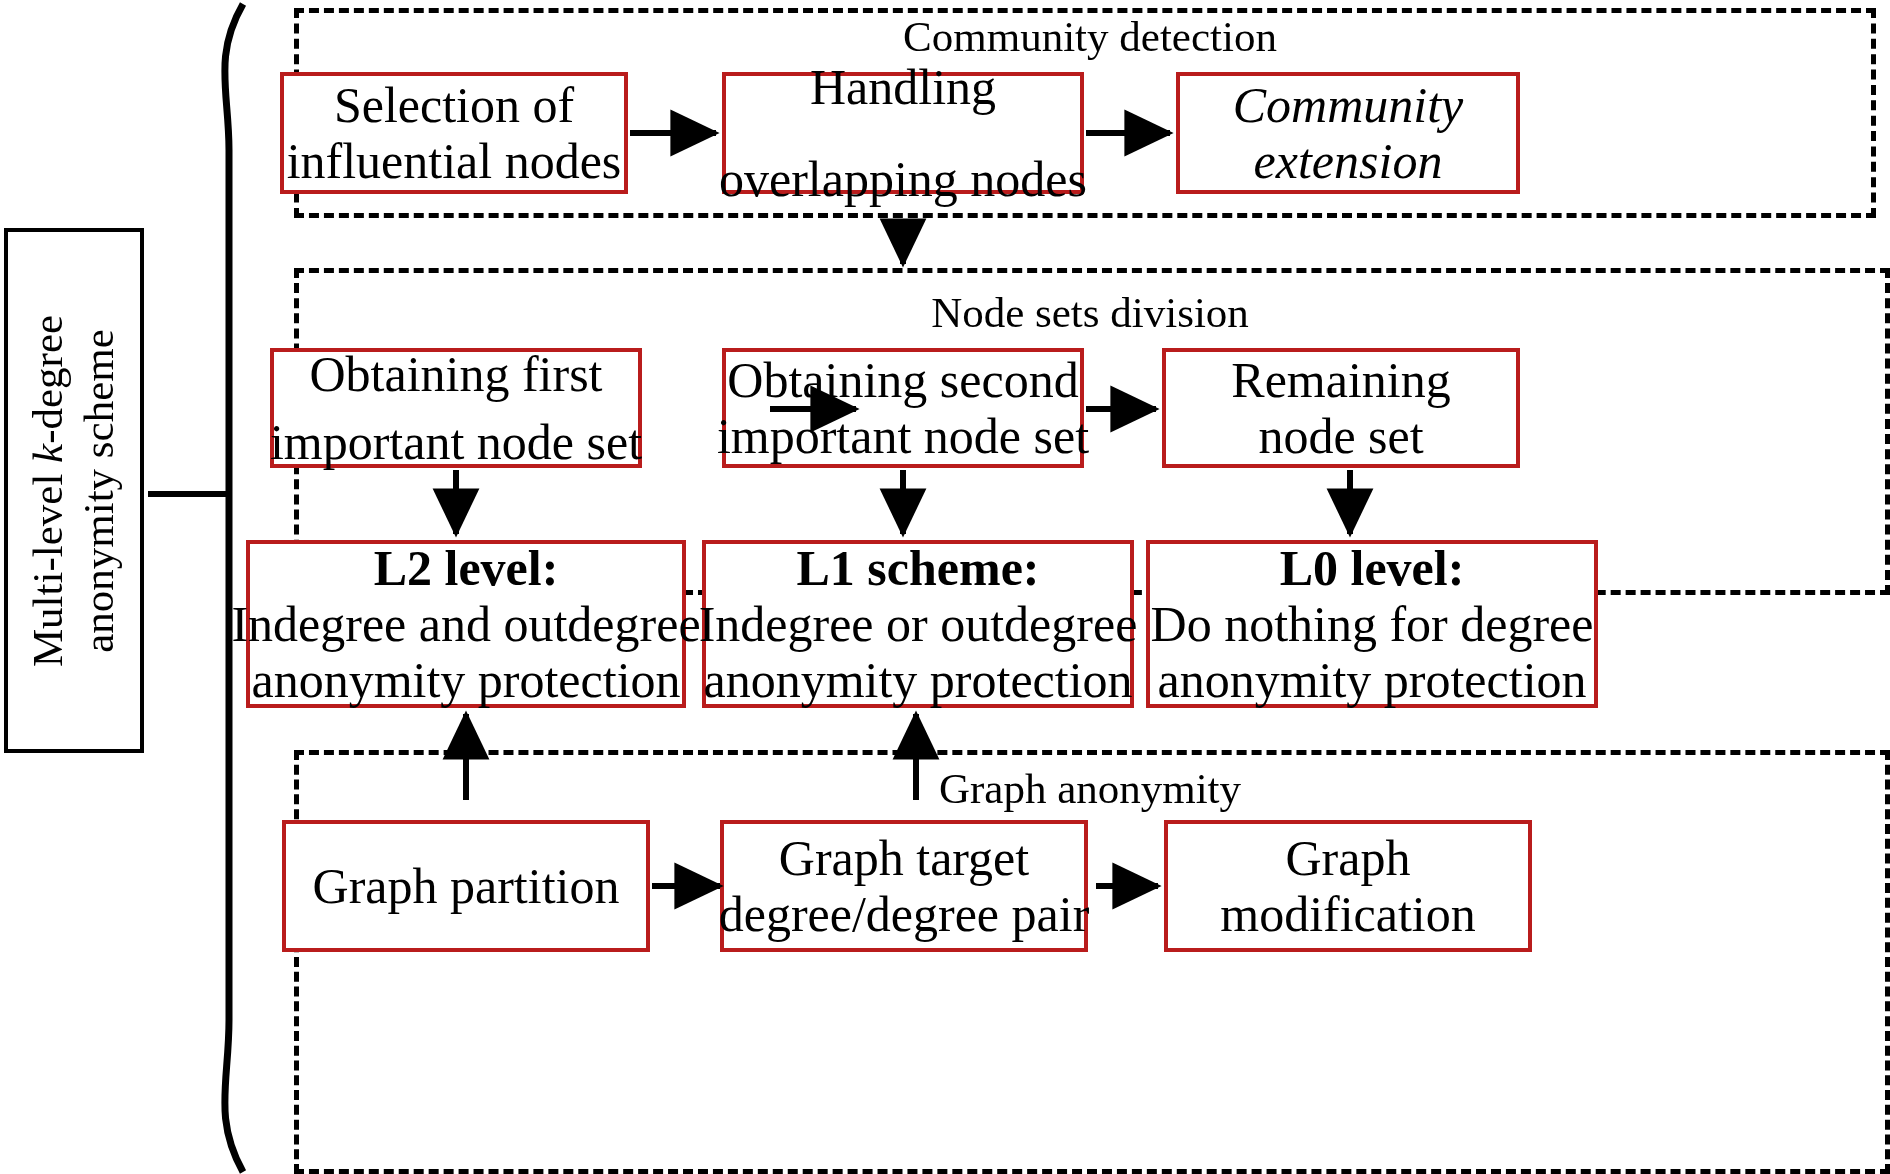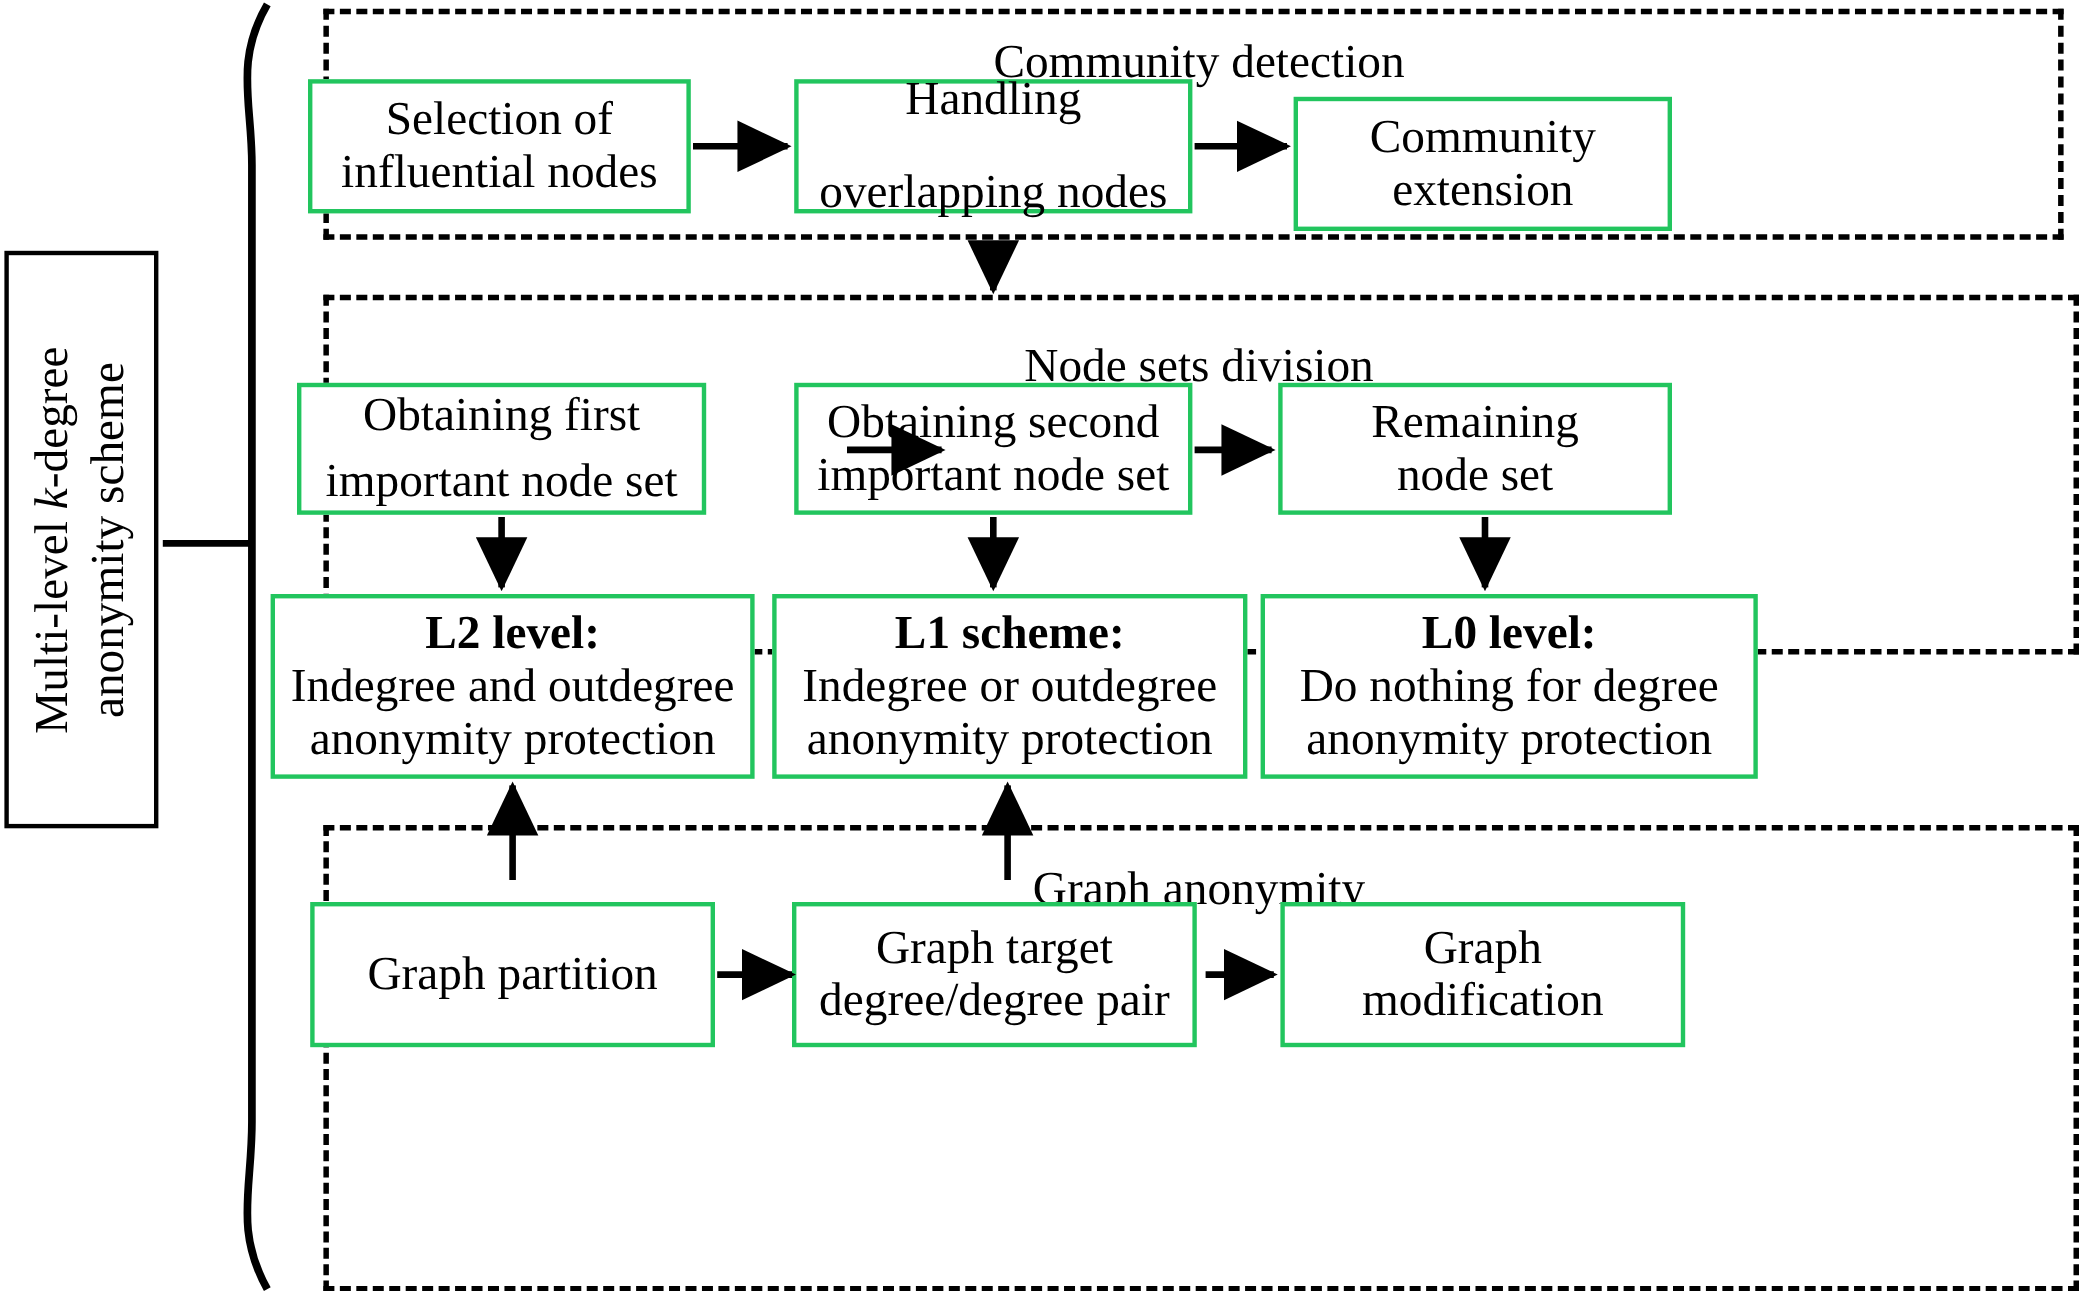--- a/index.html
+++ b/index.html
@@ -3,46 +3,45 @@
 <meta charset="utf-8">
 <style>
   html,body{margin:0;padding:0;background:#ffffff;}
   body{width:1890px;height:1174px;overflow:hidden;
        font-family:"Liberation Serif","DejaVu Serif",serif;color:#000;}
   #stage{position:relative;width:1890px;height:1174px;}
 
   .box{
     position:absolute;
     box-sizing:border-box;
-    border:4px solid #22c55e;
+    border:4px solid #b91c1c;
     background:#fff;
     display:flex;
     flex-direction:column;
     align-items:center;
     justify-content:center;
     text-align:center;
     line-height:1.12;
-    font-size:43px;
+    font-size:50px;
   }
   .box .ln{display:block;white-space:nowrap;}
   .box .ln.bold{font-weight:bold;}
 
   .dashed{
     position:absolute;
     box-sizing:border-box;
     border:5px dashed #000;
     background:transparent;
   }
 
   .grouptitle{
     position:absolute;
     font-size:43px;
     white-space:nowrap;
     text-align:center;
-    margin-top:20px;
   }
 
   
   .vbox{
     position:absolute;
     box-sizing:border-box;
     border:4px solid #000;
     background:#fff;
   }
   .vrot{
@@ -87,21 +86,21 @@
   <div class="box" style="left:280px; top:72px; width:348px; height:122px;">
     <span class="ln">Selection of</span>
     <span class="ln">influential nodes</span>
   </div>
 
   <div class="box" style="left:722px; top:72px; width:362px; height:122px;gap:36px;">
     <span class="ln">Handling</span>
     <span class="ln">overlapping nodes</span>
   </div>
 
-  <div class="box" style="left:1176px; top:88px; width:344px; height:122px;">
+  <div class="box" style="left:1176px; top:72px; width:344px; height:122px;font-style:italic;">
     <span class="ln">Community</span>
     <span class="ln">extension</span>
   </div>
 
   <div class="box" style="left:270px; top:348px; width:372px; height:120px;gap:12px;">
     <span class="ln">Obtaining first</span>
     <span class="ln">important node set</span>
   </div>
 
   <div class="box" style="left:722px; top:348px; width:362px; height:120px;">

